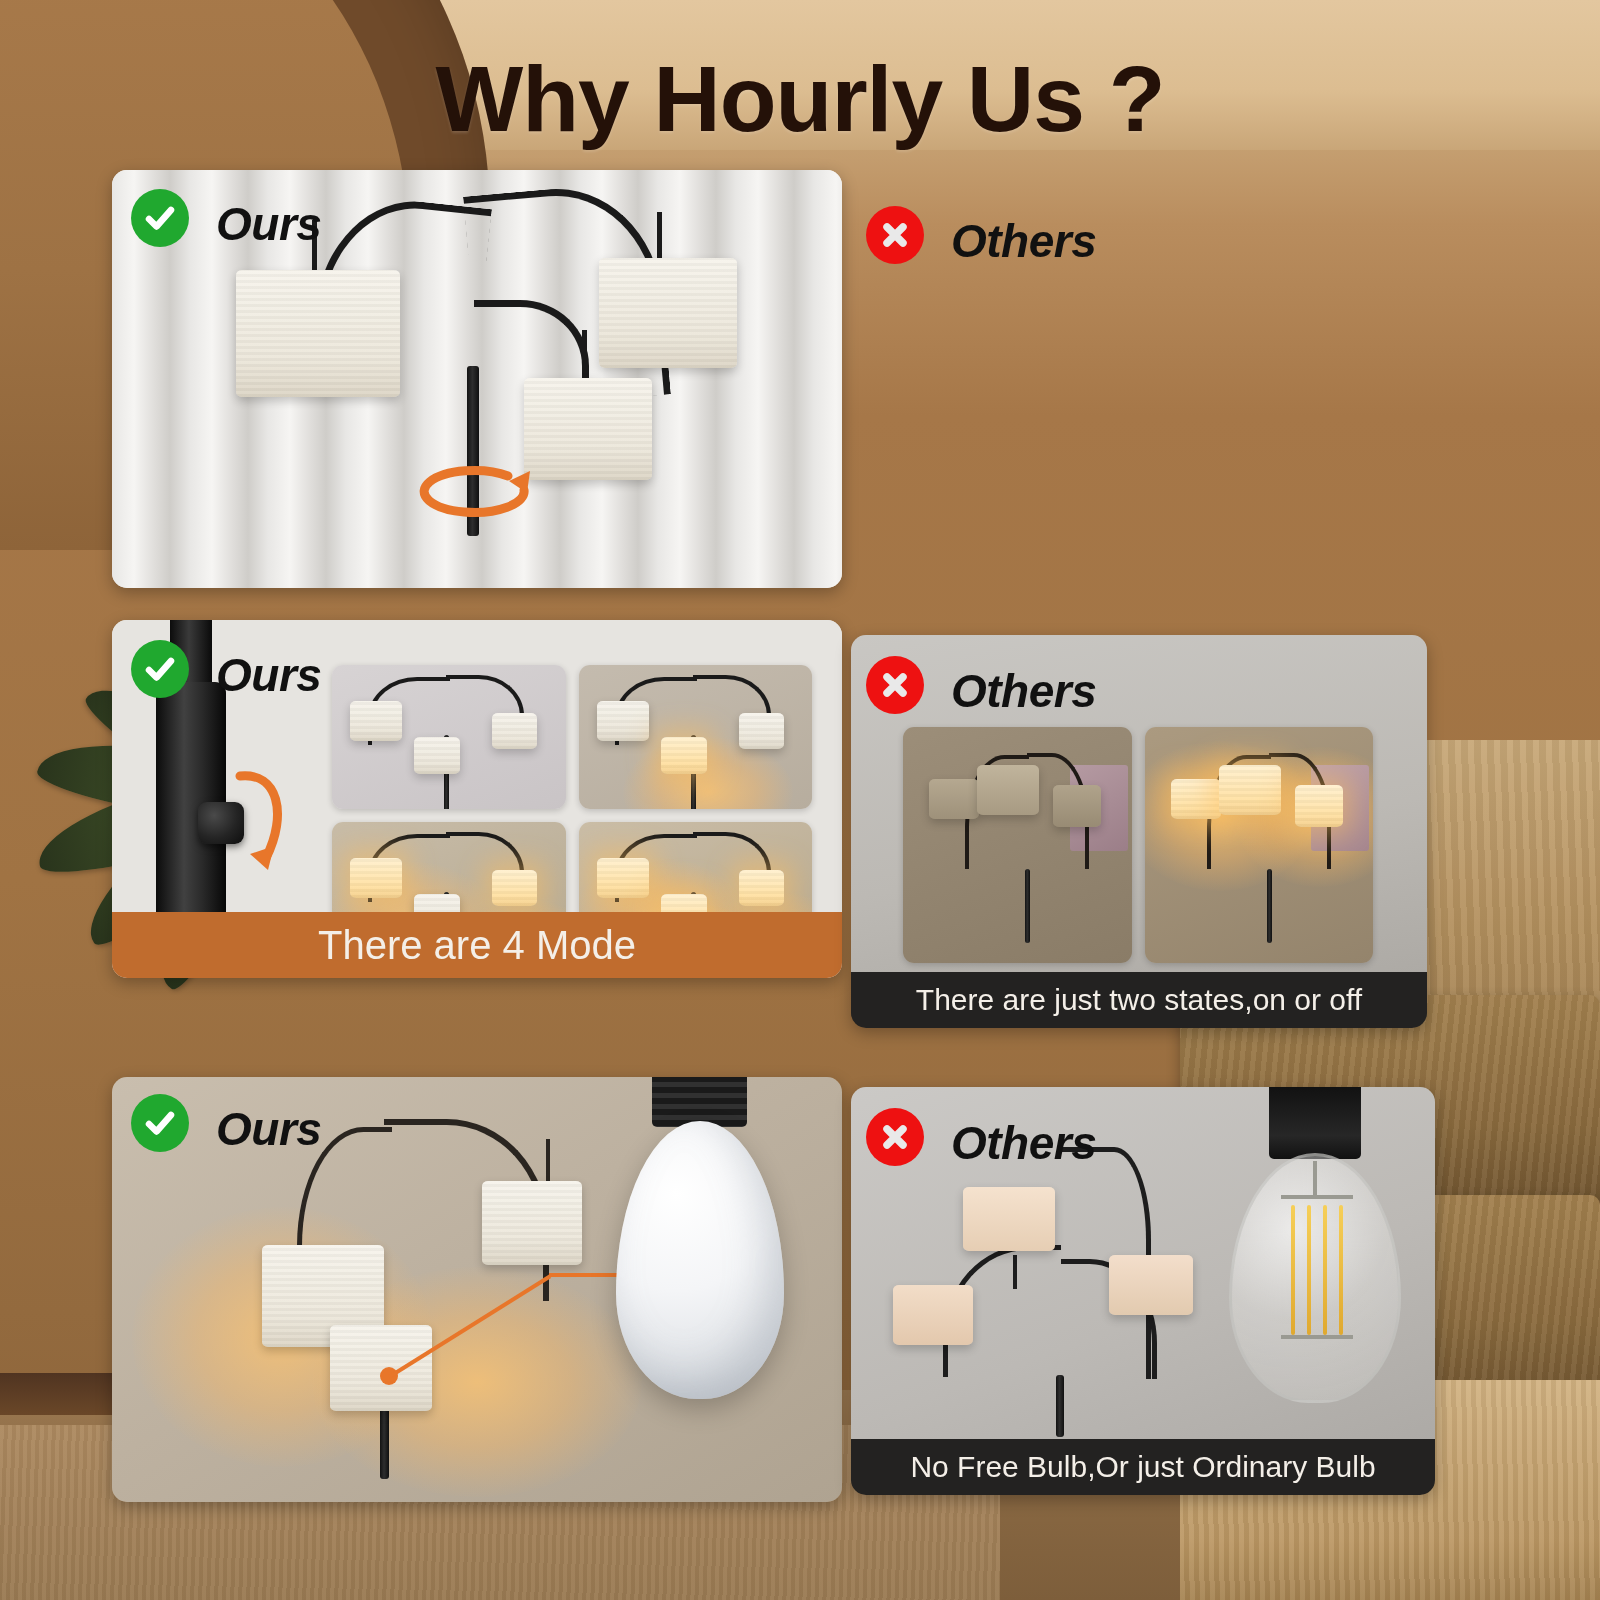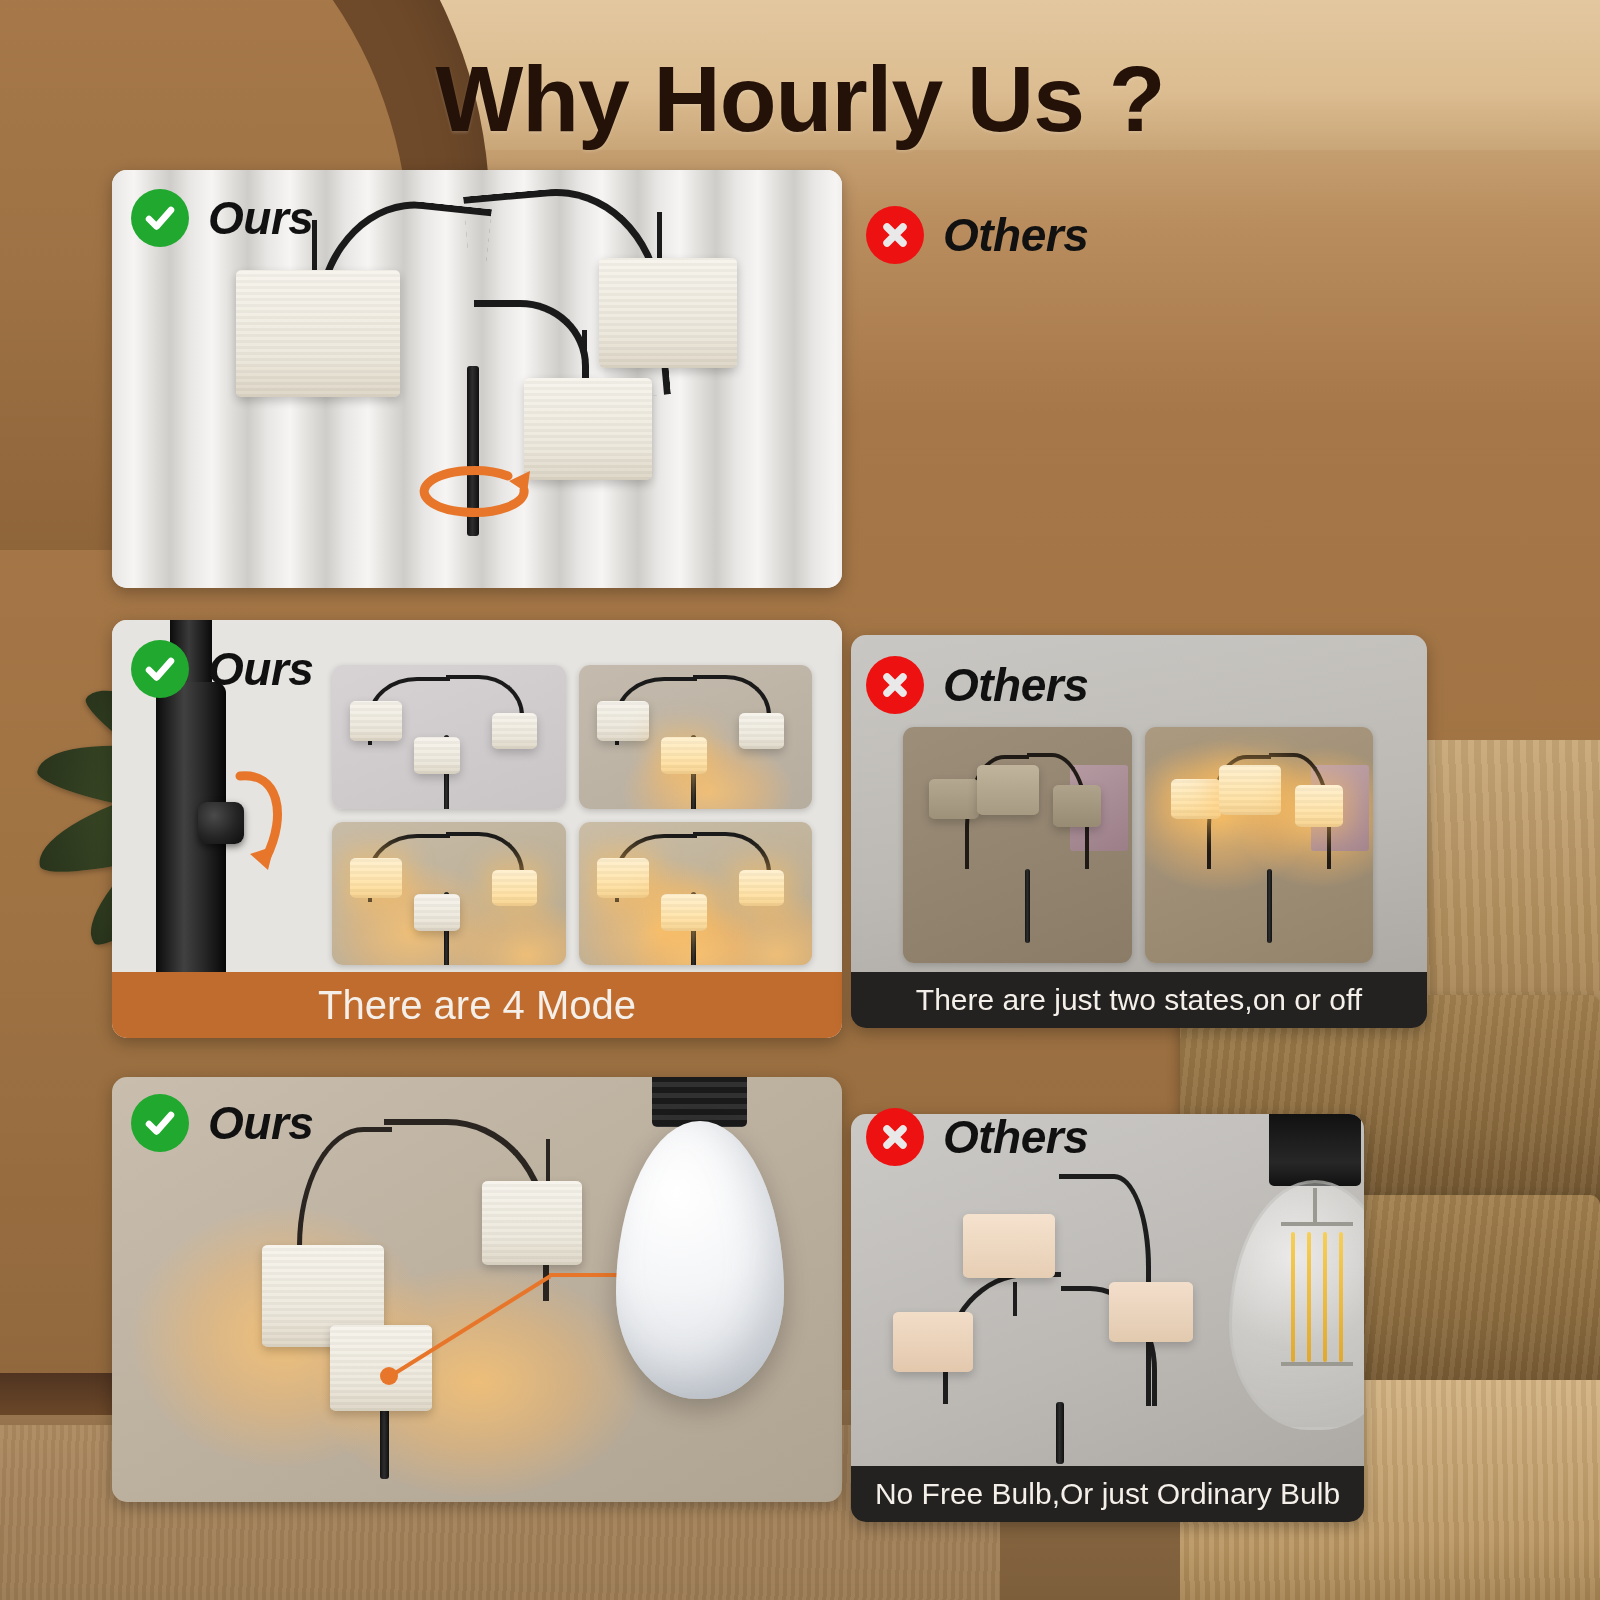--- a/index.html
+++ b/index.html
@@ -108,21 +108,21 @@
     flex:0 0 auto;
     display:flex; align-items:center; justify-content:center;
     color:#f4efe8; white-space:nowrap;
     font-family:"Liberation Sans", sans-serif;
   }
   .caption.ours { background:#c06c2e; }
   .caption.others { background:#232221; }
 
   
   .badge-row {
-    position:absolute; z-index:9; display:flex; align-items:center; gap:19px;
+    position:absolute; z-index:9; display:flex; align-items:flex-end; gap:27px;
   }
   .badge {
     width:58px; height:58px; border-radius:50%;
     display:flex; align-items:center; justify-content:center;
     flex:0 0 auto;
   }
   .badge.ok  { background:#20a82f; }
   .badge.no  { background:#ee1111; }
   .badge svg { display:block; }
   .badge-label {
@@ -272,21 +272,21 @@
 
   <div class="badge-row" style="left:866px; top:206px;">
     <span class="badge no">
       <svg width="36" height="36" viewBox="0 0 36 36">
           <path d="M10 10 L26 26 M26 10 L10 26" fill="none" stroke="#e9e9e9" stroke-width="7.5" stroke-linecap="round"></path>
         </svg>
     </span>
     <span class="badge-label">Others</span>
   </div>
 
-  <div class="card" style="left:112px; top:620px; width:730px; height:418px; background:#e6e4e0;">
+  <div class="card" style="left:112px; top:620px; width:730px; height:358px; background:#e6e4e0;">
     <div class="photo" style="background:#e6e4e0;">
 
       <div style="position:absolute; left:58px; top:-22px; width:42px; height:90px; background:linear-gradient(90deg,#0c0c0c,#3a3a3a 45%,#0a0a0a); border-radius:5px;"></div>
       <div style="position:absolute; left:44px; top:62px; width:70px; height:300px; background:linear-gradient(90deg,#0b0b0b 0%,#414141 40%,#2a2a2a 66%,#070707 100%); border-radius:11px 11px 6px 6px;"></div>
       <div class="knob" style="left:86px; top:182px; width:46px; height:42px;"></div>
       <svg class="rot-arrow" style="left:118px; top:142px;" width="70" height="130" viewBox="0 0 70 130">
         <path d="M10 14 C48 10 58 52 36 96" fill="none" stroke="#e8762a" stroke-width="9" stroke-linecap="round"></path>
         <path d="M20 92 L38 108 L44 84 Z" fill="#e8762a"></path>
       </svg>
 
@@ -413,21 +413,21 @@
   </div>
   <div class="badge-row" style="left:131px; top:1094px;">
     <span class="badge ok">
       <svg width="36" height="36" viewBox="0 0 36 36">
           <path d="M7 19 L14.5 26.5 L29 10" fill="none" stroke="#fff" stroke-width="6.5" stroke-linecap="round" stroke-linejoin="round"></path>
         </svg>
     </span>
     <span class="badge-label">Ours</span>
   </div>
 
-  <div class="card" style="left:851px; top:1087px; width:513px; height:408px;margin-top:27px;">
+  <div class="card" style="left:851px; top:1087px; width:584px; height:408px;">
     <div class="photo">
       <div class="wall-grey" style="background:linear-gradient(160deg,#cbc9c6,#bcb9b5 60%,#adaaa6);"></div>
 
       <div class="pole" style="left:205px; top:288px; width:8px; height:62px;"></div>
       <div class="arm" style="left:92px; top:158px; width:118px; height:132px; border-left:5px solid #1d1d1d; border-top:5px solid #1d1d1d; border-radius:72% 0 0 0;"></div>
       <div class="arm" style="left:208px; top:60px; width:92px; height:232px; border-right:5px solid #1d1d1d; border-top:5px solid #1d1d1d; border-radius:0 40% 0 0;"></div>
       <div class="arm" style="left:210px; top:172px; width:96px; height:120px; border-right:5px solid #1d1d1d; border-top:5px solid #1d1d1d; border-radius:0 70% 0 0;"></div>
       <div style="position:absolute; left:162px; top:168px; width:4px; height:34px; background:#1d1d1d;"></div>
       <div style="position:absolute; left:296px; top:178px; width:4px; height:32px; background:#1d1d1d;"></div>
       <div class="shade" style="left:42px; top:198px; width:80px; height:60px; background:linear-gradient(180deg,#f2ddc8,#e3c8ad);"></div>

